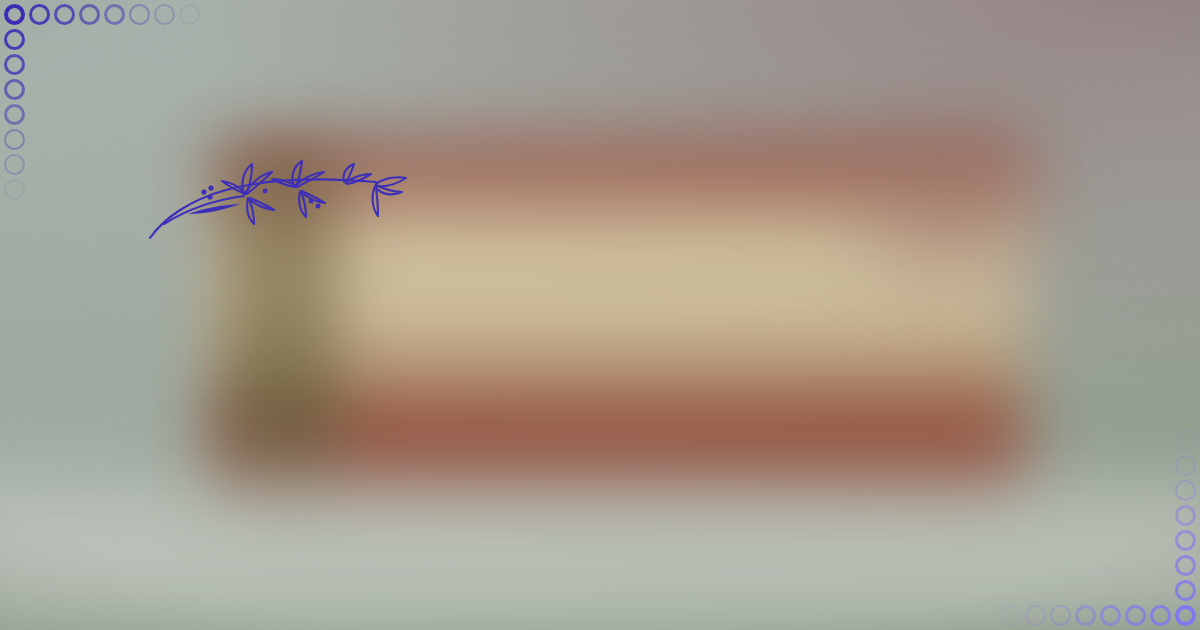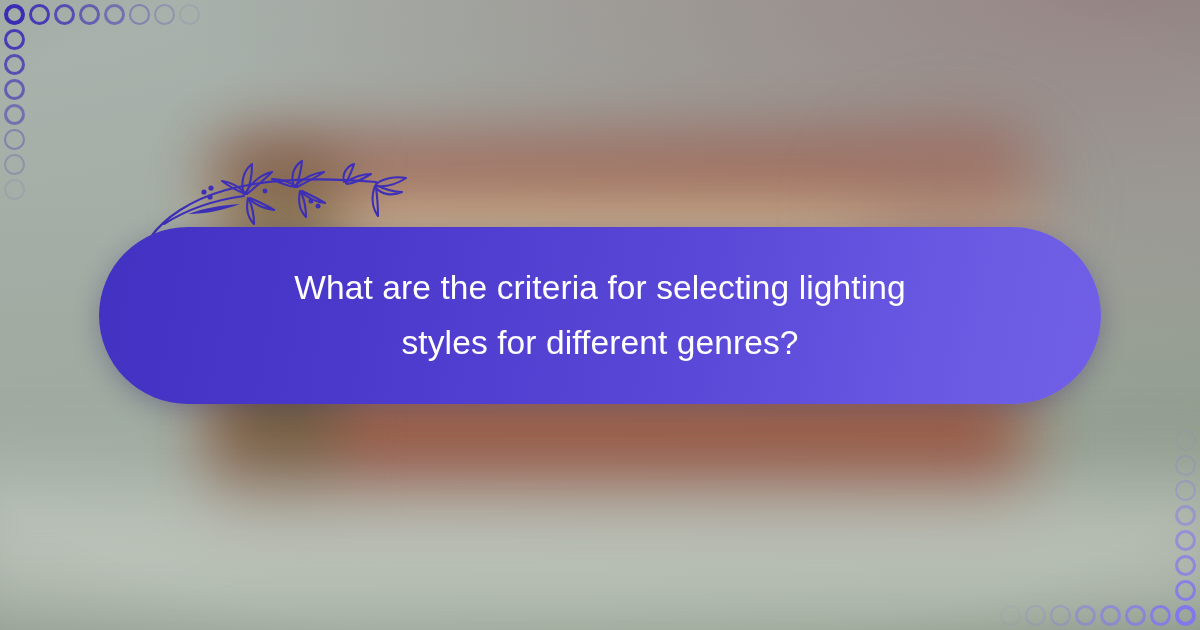--- a/index.html
+++ b/index.html
@@ -218,18 +218,14 @@
 
       <path d="M196 24 C 194 16, 198 9, 206 6 C 204 13, 201 19, 198 25"></path>
       <path d="M198 24 C 206 19, 215 16, 223 16 C 215 21, 206 25, 199 26"></path>
 
       <path d="M228 26 C 236 20, 248 18, 258 20 C 249 26, 238 29, 229 28"></path>
       <path d="M228 27 C 236 31, 246 34, 254 34 C 245 38, 234 37, 228 30"></path>
       <path d="M227 28 C 223 38, 224 50, 230 58 C 230 48, 229 37, 228 29"></path>
     </g>
   </svg>
 
-  <div id="quote-pill">
-    <div id="quote-text">What are the criteria for selecting lighting
-styles for different genres?</div>
-  </div>
 
 </div>
 
 </body></html>

